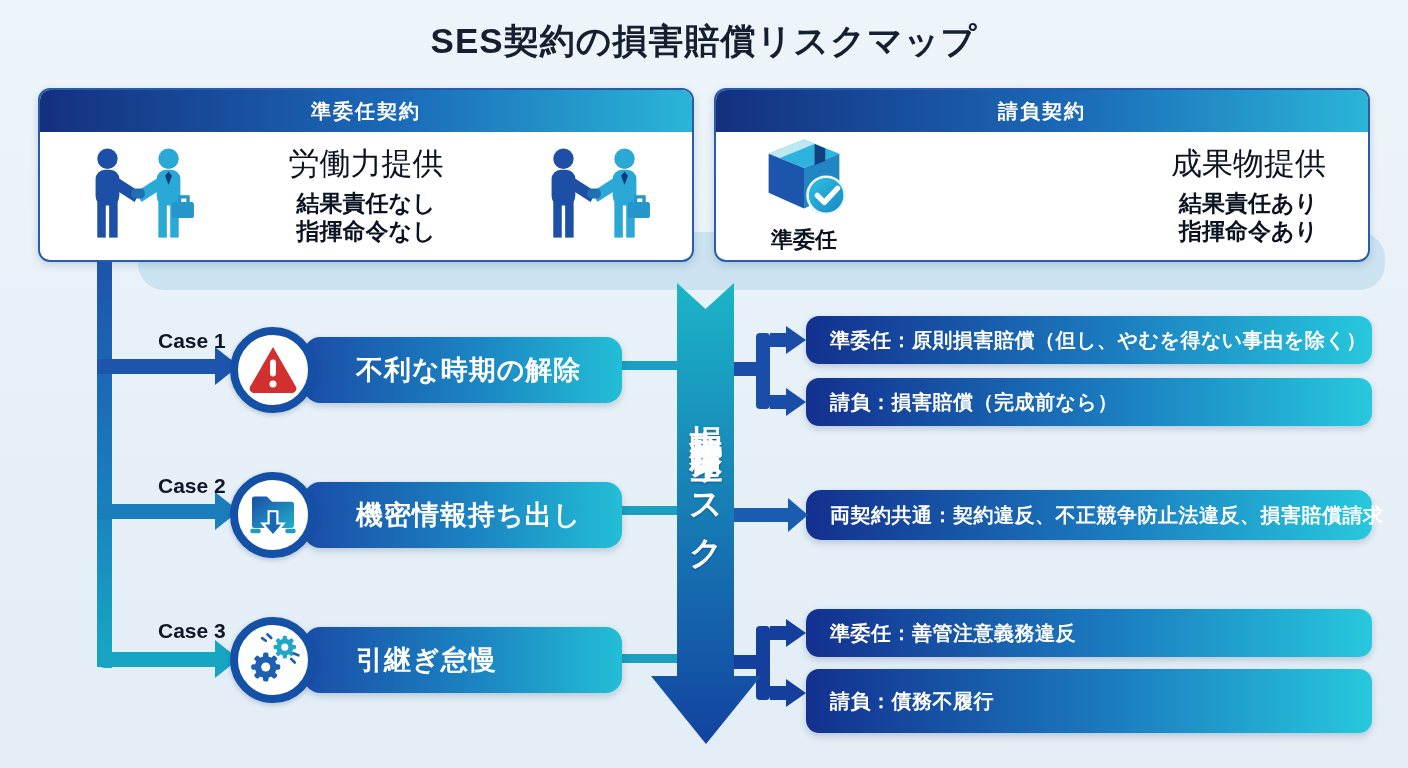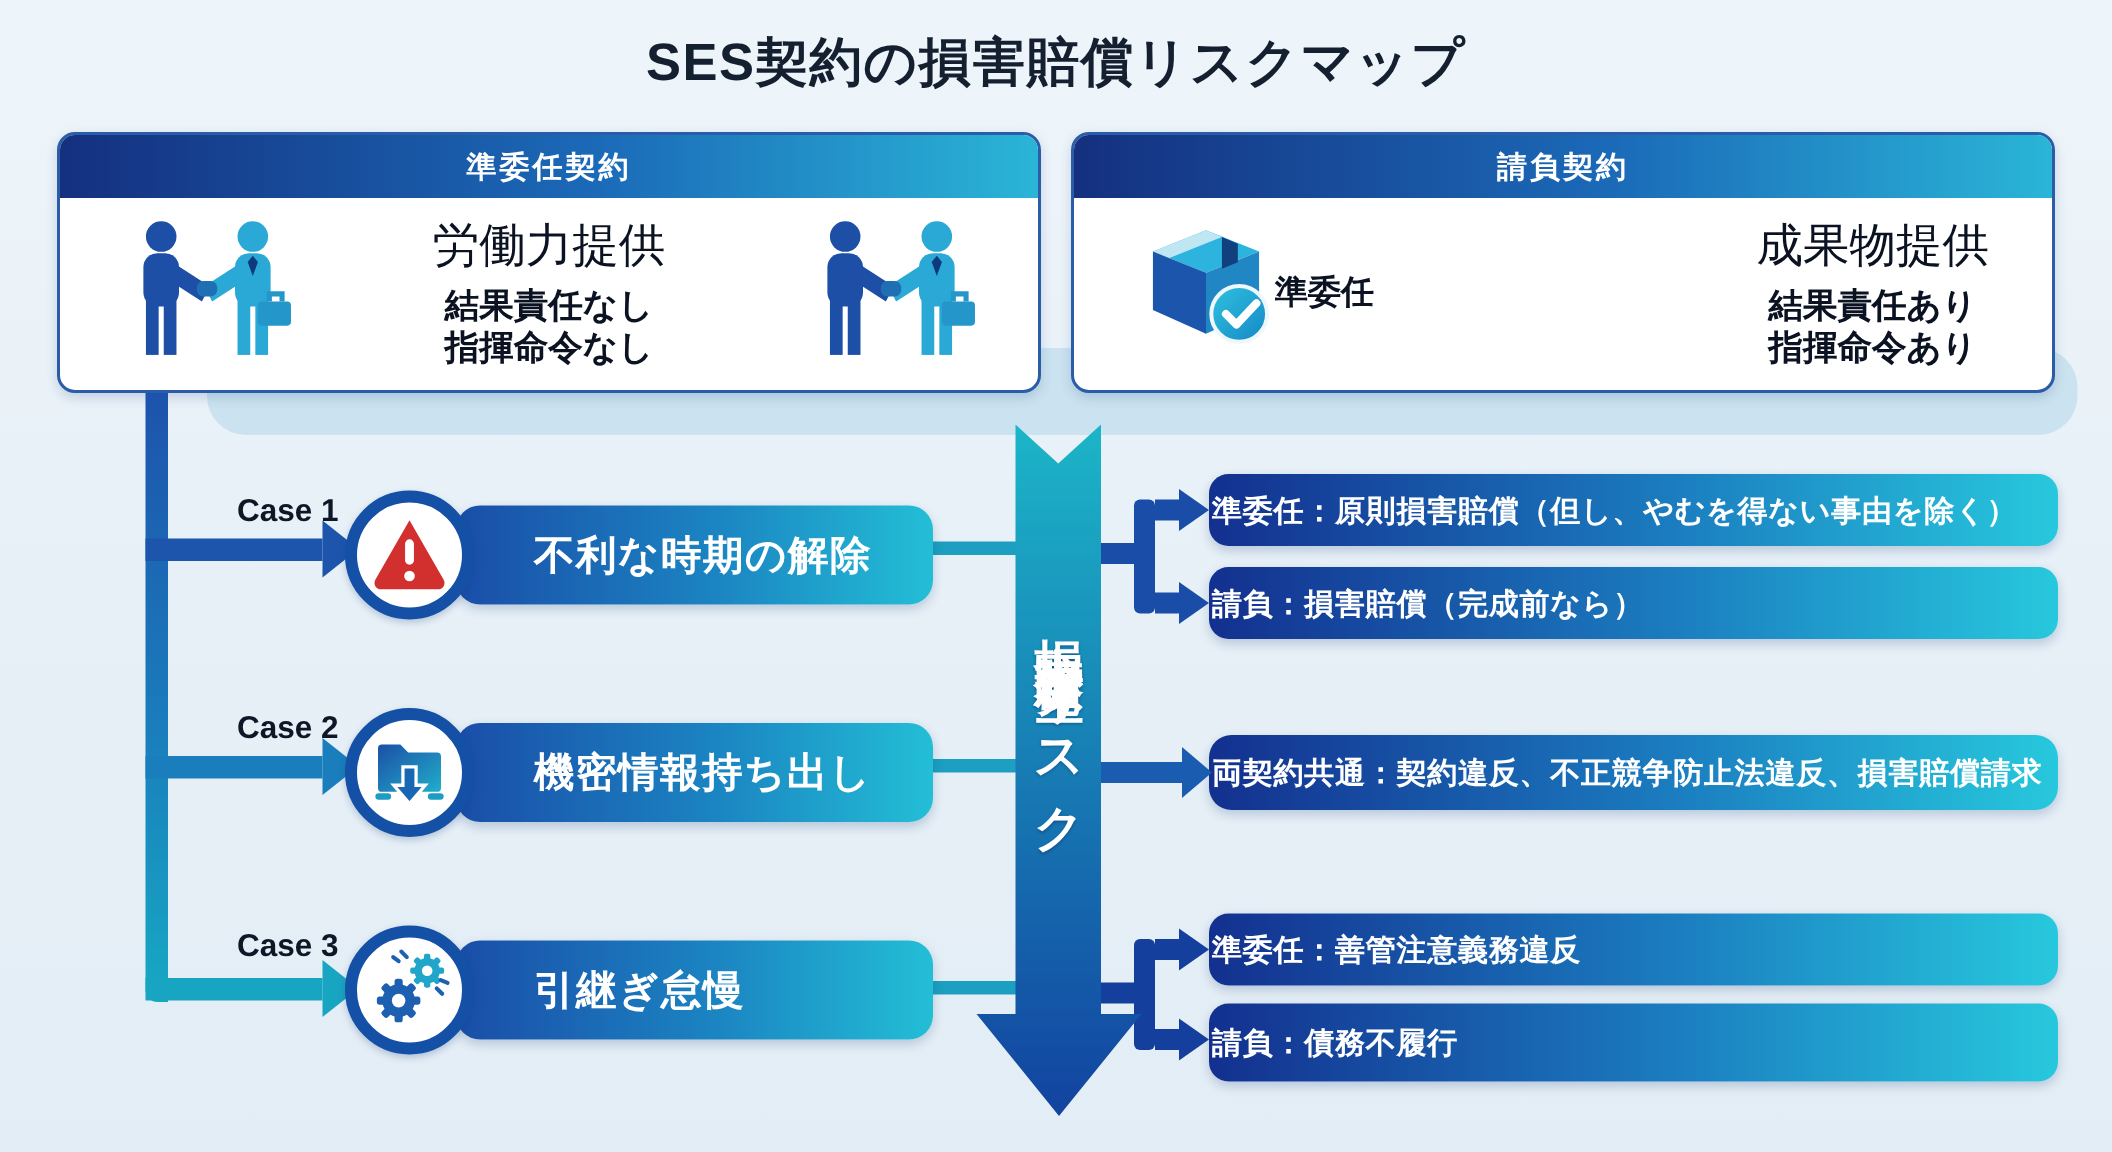--- a/index.html
+++ b/index.html
@@ -34,21 +34,21 @@
     background:linear-gradient(90deg,#14307f 0%,#1b6ab8 55%,#2ab5d7 100%);
     color:#fff;font-size:20px;font-weight:800;letter-spacing:2px;
   }
   .card-body{
     height:126px;display:flex;align-items:center;justify-content:space-between;
     padding:0 42px;
   }
   .card-center{text-align:center;color:#0b1322;line-height:1.22;}
   .card-main{font-size:31px;font-weight:400;margin-bottom:6px;}
   .card-sub{font-size:23px;font-weight:800;}
-  .icon-col{display:flex;flex-direction:row;align-items:center;}
+  .icon-col{display:flex;flex-direction:column;align-items:center;}
   .icon-label{font-size:22px;font-weight:800;color:#0b1322;margin-top:0px;}
   
   .trunk{
     left:97px;top:262px;width:15px;height:406px;
     background:linear-gradient(180deg,#1d53ac 0%,#1a7dbc 55%,#17a9c3 100%);
     border-bottom-left-radius:8px;
   }
   .branch{height:15px;left:97px;}
   .branch.b1{top:359px;width:118px;background:#1d55ad;}
   .branch.b2{top:504px;width:118px;background:#1a7ebc;}
@@ -89,27 +89,27 @@
     writing-mode:vertical-rl;text-orientation:upright;
     color:#fff;font-size:33px;font-weight:900;letter-spacing:5px;
     text-shadow:0 1px 2px rgba(10,40,90,.4);
   }
   
   .rcon{z-index:1;}
   
   .rpill{
     left:806px;width:566px;border-radius:13px;
     background:linear-gradient(90deg,#13308f 0%,#1b7dc0 55%,#27c8dd 100%);
-    display:flex;align-items:center;padding-left:2px;box-sizing:border-box;
+    display:flex;align-items:center;padding-left:24px;box-sizing:border-box;
     color:#fff;font-size:20px;font-weight:800;white-space:nowrap;
     box-shadow:0 3px 7px rgba(20,60,120,.22);letter-spacing:0.5px;
   }
   .r1a{top:316px;height:48px;} .r1b{top:378px;height:48px;}
   .r2{top:490px;height:50px;border-radius:15px;}
-  .r3a{top:609px;height:48px;} .r3b{top:669px;height:52px;}
+  .r3a{top:609px;height:48px;} .r3b{top:669px;height:64px;}
 </style>
 </head>
 <body>
 
 <div class="canvas">
 
   <svg width="0" height="0" style="position:absolute">
     <defs>
       <linearGradient id="gArrow" x1="0" y1="0" x2="0" y2="1">
         <stop offset="0" stop-color="#1cb5c8"></stop>

